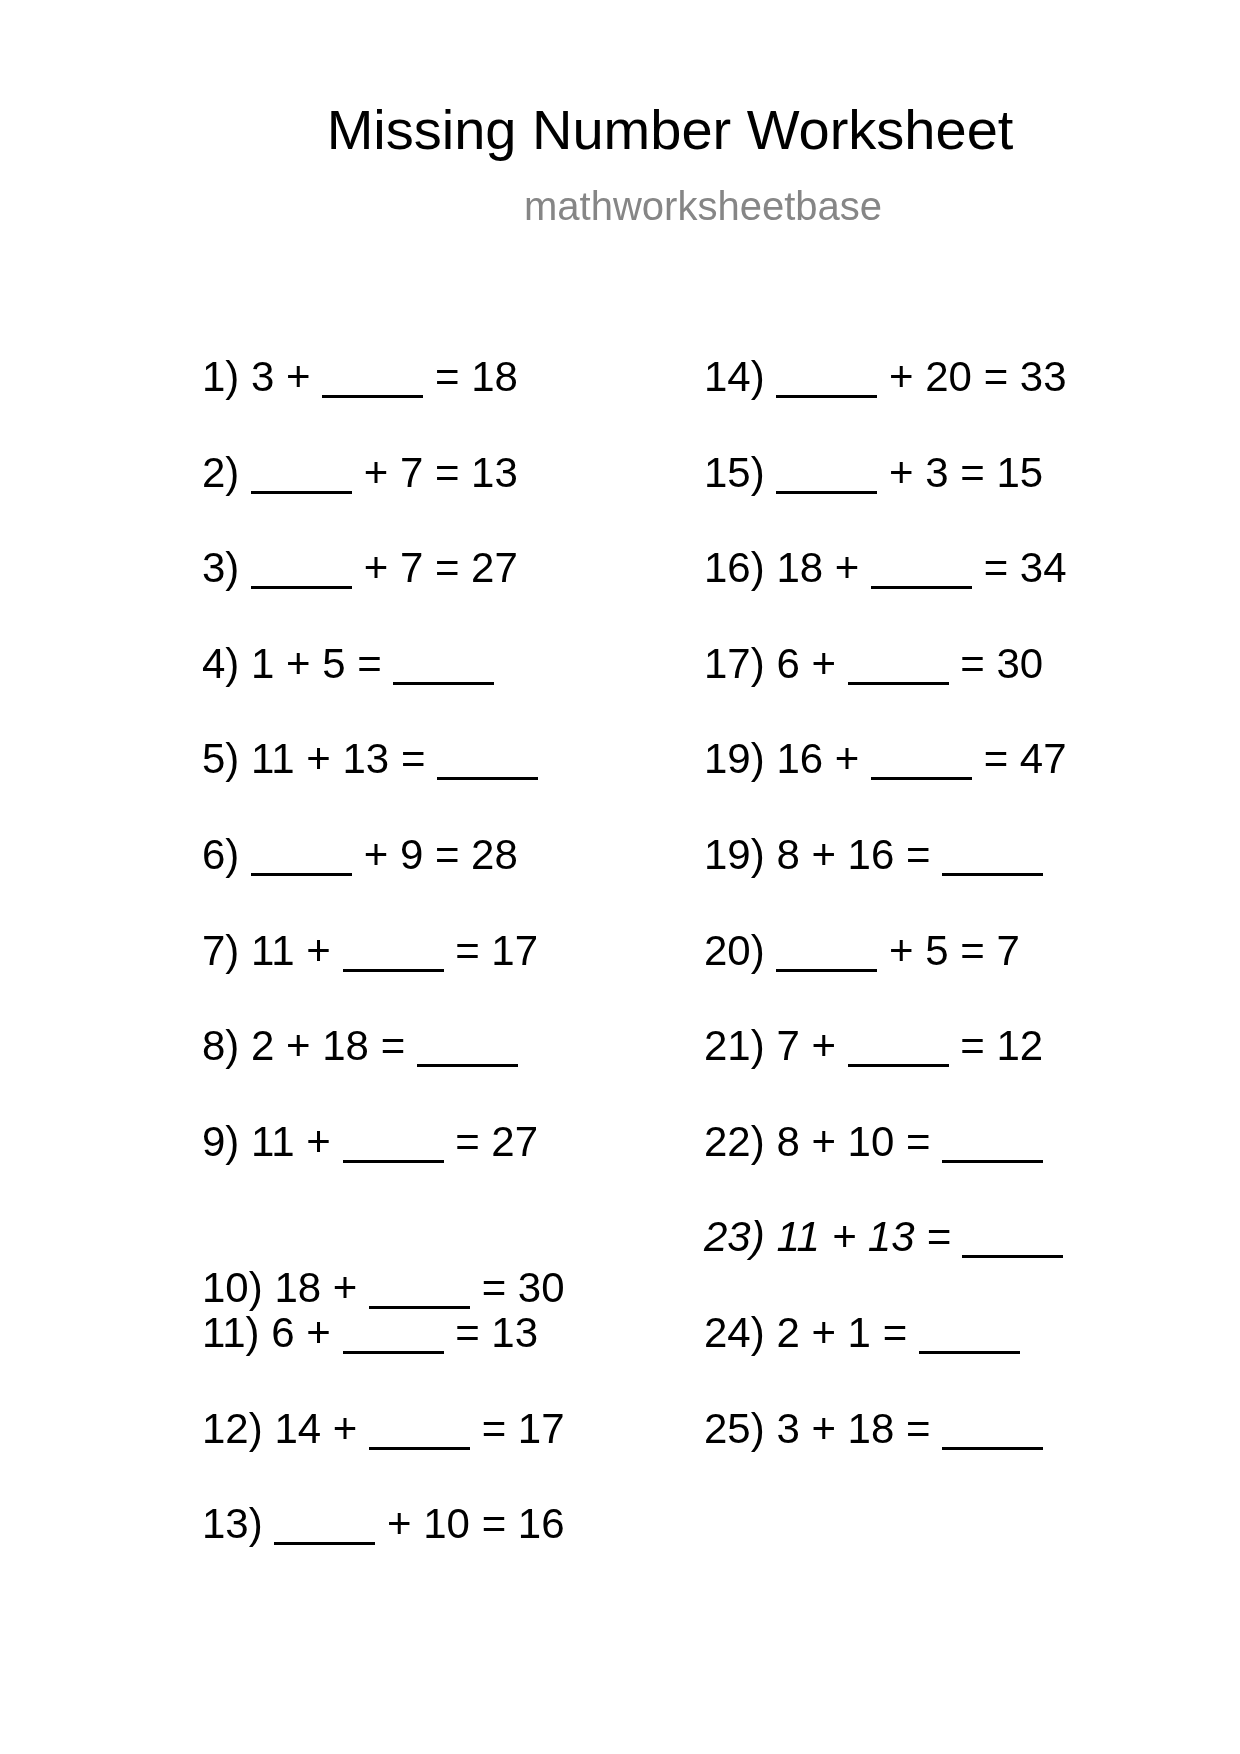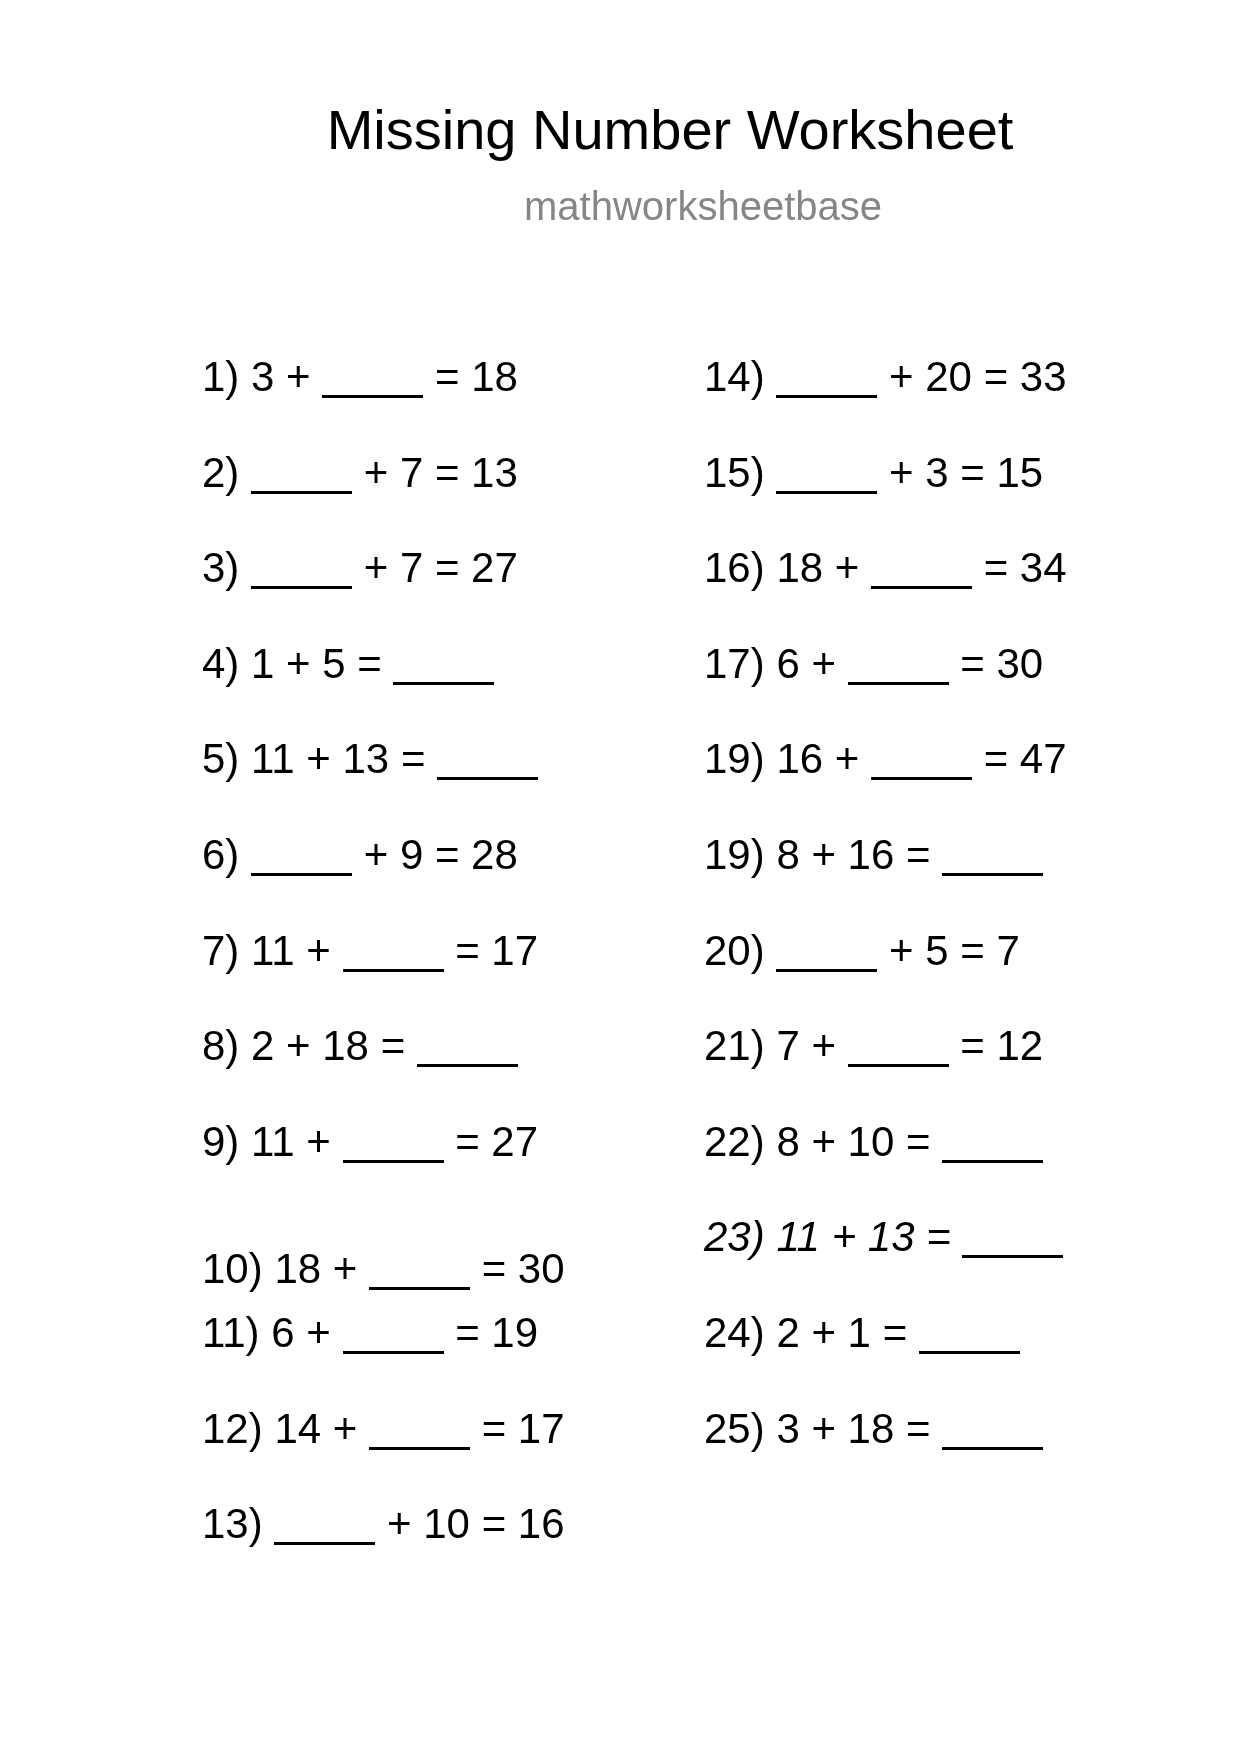--- a/index.html
+++ b/index.html
@@ -69,22 +69,22 @@
 <div class="column left">
     <div class="problem" style="top: 0px;"><span class="num">1)</span> <span>3 +</span> <span class="blank"></span> <span>= 18</span></div>
     <div class="problem" style="top: 95.6px;"><span class="num">2)</span> <span class="blank"></span> <span>+ 7 = 13</span></div>
     <div class="problem" style="top: 191.2px;"><span class="num">3)</span> <span class="blank"></span> <span>+ 7 = 27</span></div>
     <div class="problem" style="top: 286.8px;"><span class="num">4)</span> <span>1 + 5 =</span> <span class="blank"></span></div>
     <div class="problem" style="top: 382.4px;"><span class="num">5)</span> <span>11 + 13 =</span> <span class="blank"></span></div>
     <div class="problem" style="top: 478px;"><span class="num">6)</span> <span class="blank"></span> <span>+ 9 = 28</span></div>
     <div class="problem" style="top: 573.6px;"><span class="num">7)</span> <span>11 +</span> <span class="blank"></span> <span>= 17</span></div>
     <div class="problem" style="top: 669.2px;"><span class="num">8)</span> <span>2 + 18 =</span> <span class="blank"></span></div>
     <div class="problem" style="top: 764.8px;"><span class="num">9)</span> <span>11 +</span> <span class="blank"></span> <span>= 27</span></div>
-    <div class="problem" style="top: 892px;"><span class="num">10)</span> <span>18 +</span> <span class="blank"></span> <span>= 30</span></div>
-    <div class="problem" style="top: 956px;"><span class="num">11)</span> <span>6 +</span> <span class="blank"></span> <span>= 19</span></div>
+    <div class="problem" style="top: 911px;"><span class="num">10)</span> <span>18 +</span> <span class="blank"></span> <span>= 30</span></div>
+    <div class="problem" style="top: 956px;"><span class="num">11)</span> <span>6 +</span> <span class="blank"></span> <span>= 13</span></div>
     <div class="problem" style="top: 1051.6px;"><span class="num">12)</span> <span>14 +</span> <span class="blank"></span> <span>= 17</span></div>
     <div class="problem" style="top: 1147.2px;"><span class="num">13)</span> <span class="blank"></span> <span>+ 10 = 16</span></div>
   </div>
 <div class="column right">
     <div class="problem" style="top: 0px;"><span class="num">14)</span> <span class="blank"></span> <span>+ 20 = 33</span></div>
     <div class="problem" style="top: 95.6px;"><span class="num">15)</span> <span class="blank"></span> <span>+ 3 = 15</span></div>
     <div class="problem" style="top: 191.2px;"><span class="num">16)</span> <span>18 +</span> <span class="blank"></span> <span>= 34</span></div>
     <div class="problem" style="top: 286.8px;"><span class="num">17)</span> <span>6 +</span> <span class="blank"></span> <span>= 30</span></div>
     <div class="problem" style="top: 382.4px;"><span class="num">19)</span> <span>16 +</span> <span class="blank"></span> <span>= 47</span></div>
     <div class="problem" style="top: 478px;"><span class="num">19)</span> <span>8 + 16 =</span> <span class="blank"></span></div>

